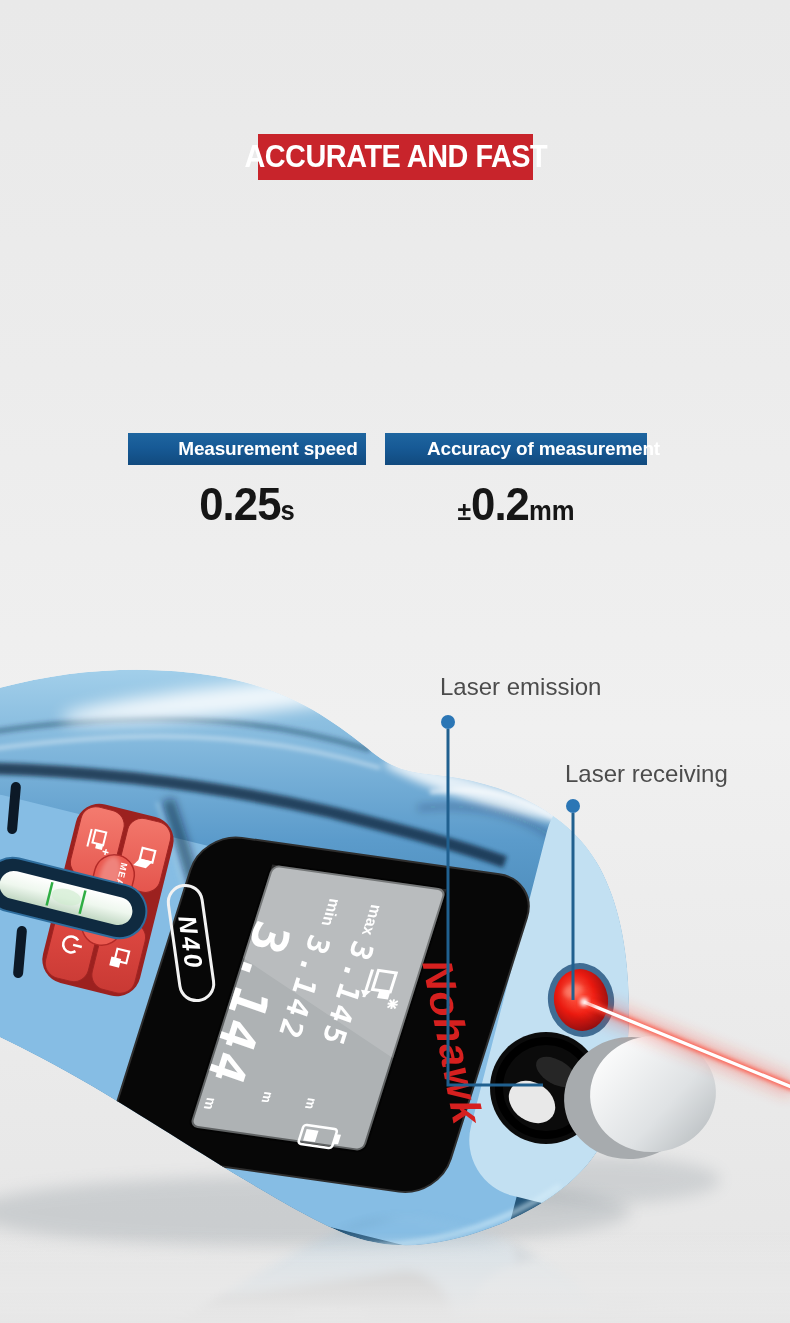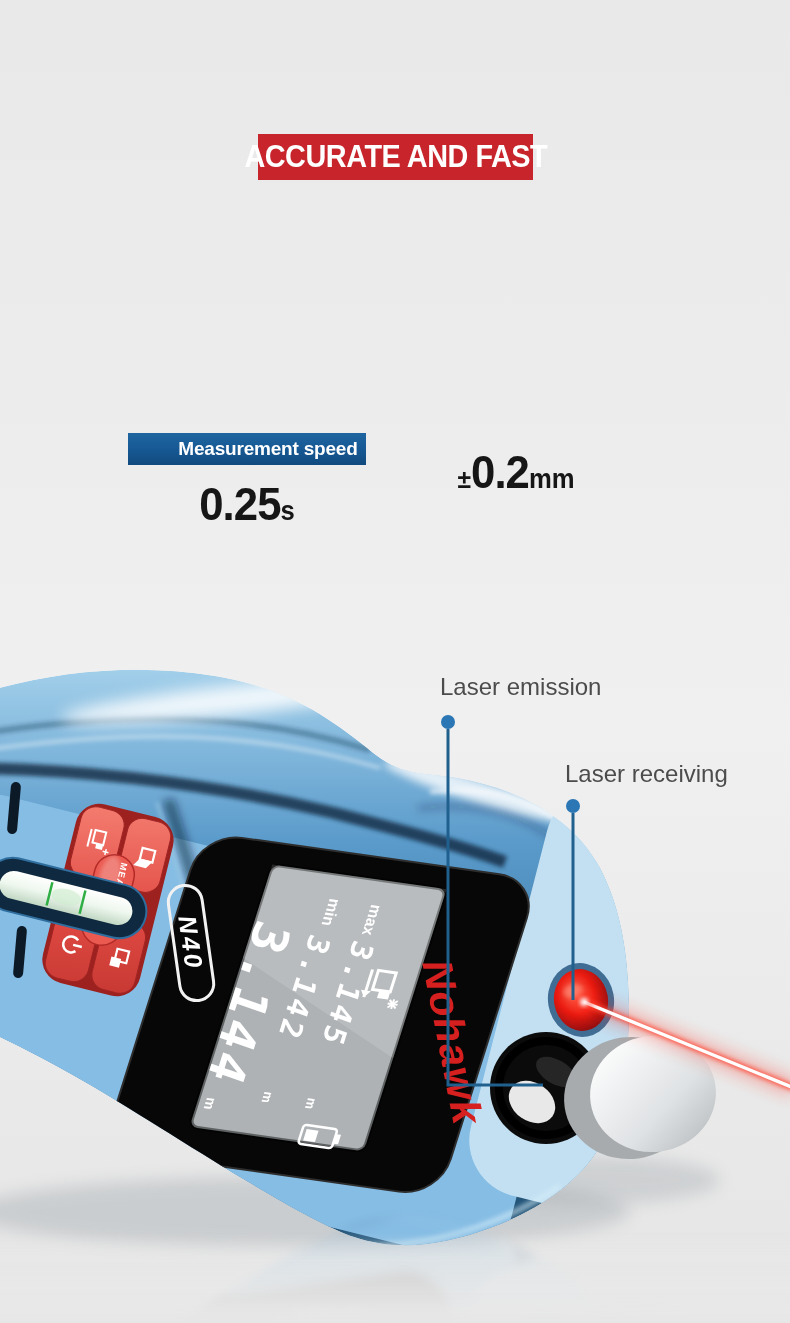--- a/index.html
+++ b/index.html
@@ -50,20 +50,21 @@
     <span>ACCURATE AND FAST</span>
   </div>
 
 
   <div class="specs">
     <div class="spec spec-1">
       <span class="spec-badge">Measurement speed</span>
       <div class="spec-value"><span class="pre"></span><span class="num">0.25</span><span class="unit">s</span></div>
     </div>
     <div class="spec spec-2">
+      <span class="spec-badge">Accuracy of measurement</span>
       <div class="spec-value"><span class="pre">±</span><span class="num">0.2</span><span class="unit">mm</span></div>
     </div>
   </div>
 
   <svg class="art" width="790" height="1323" viewBox="0 0 790 1323">
     <defs>
       <linearGradient id="bodyGrad" x1="0" y1="660" x2="0" y2="1260" gradientUnits="userSpaceOnUse">
         <stop offset="0" stop-color="#a6d2ec"></stop>
           <stop offset="0.3" stop-color="#5b9bcb"></stop>
         <stop offset="0.65" stop-color="#35739f"></stop>

